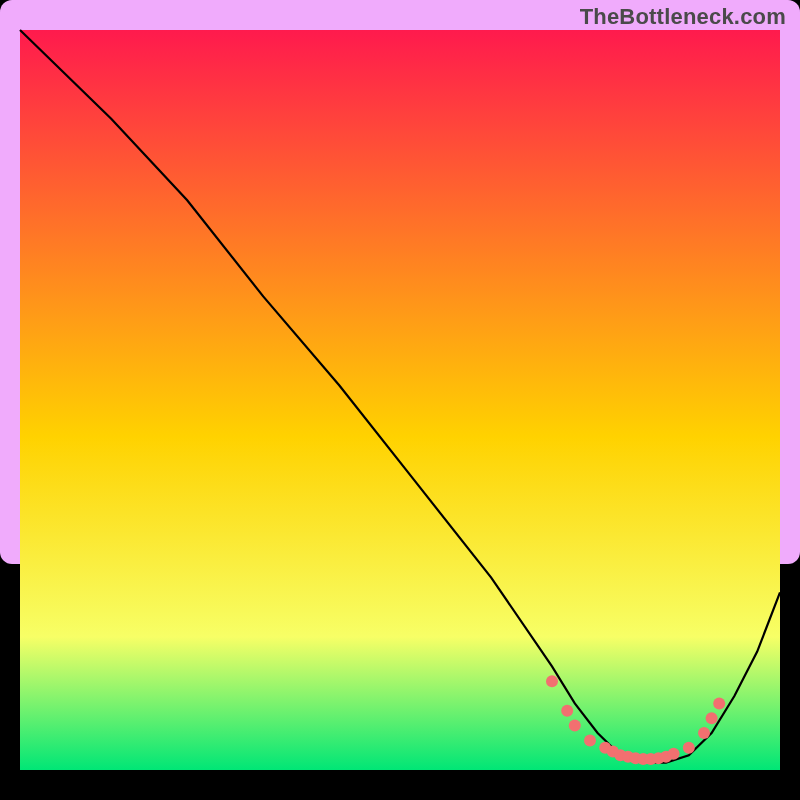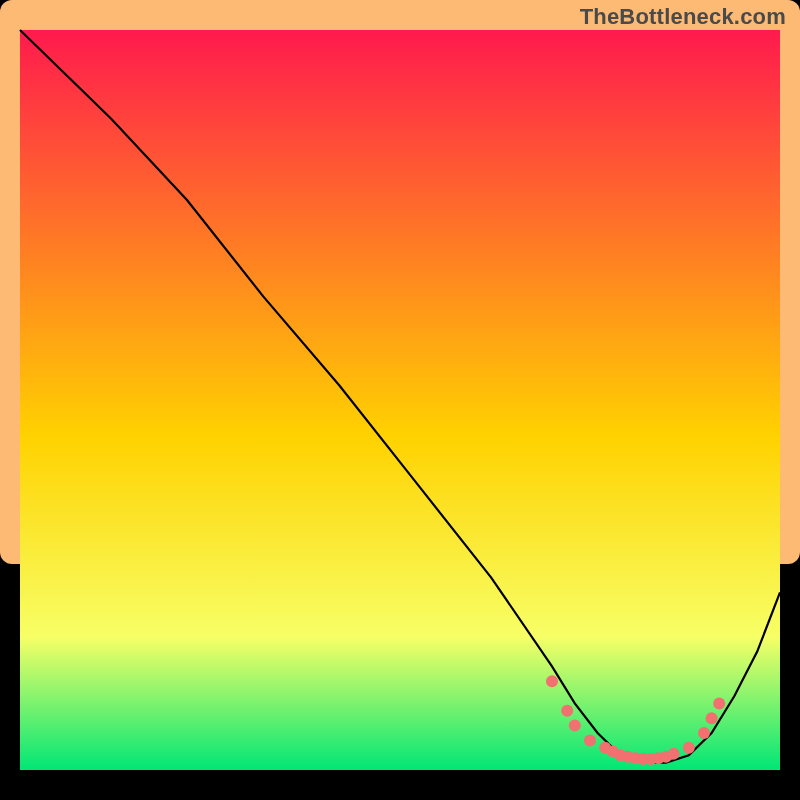--- a/index.html
+++ b/index.html
@@ -8,21 +8,21 @@
     width: 800px;
     height: 800px;
     background: #000;
     overflow: hidden;
     font-family: Arial, Helvetica, sans-serif;
   }
   .stage {
     position: relative;
     width: 800px;
     height: 564px;
-    background: #fdba74;
+    background: #f0abfc;
     border-radius: 12px;
   }
   .watermark {
     position: absolute;
     top: 4px;
     right: 14px;
     color: #4a4a4a;
     font-size: 22px;
     font-weight: 600;
     letter-spacing: 0.2px;

